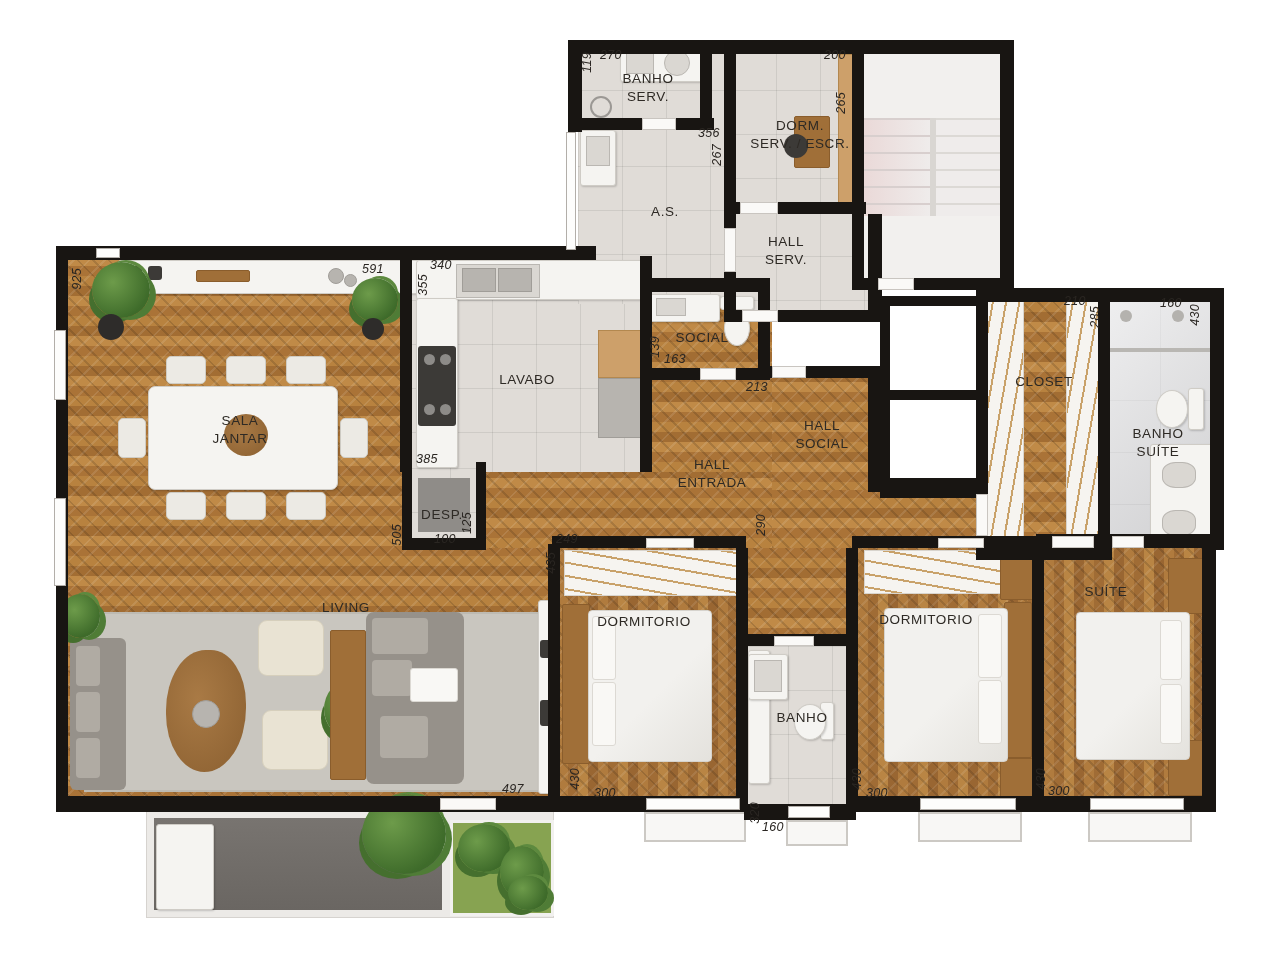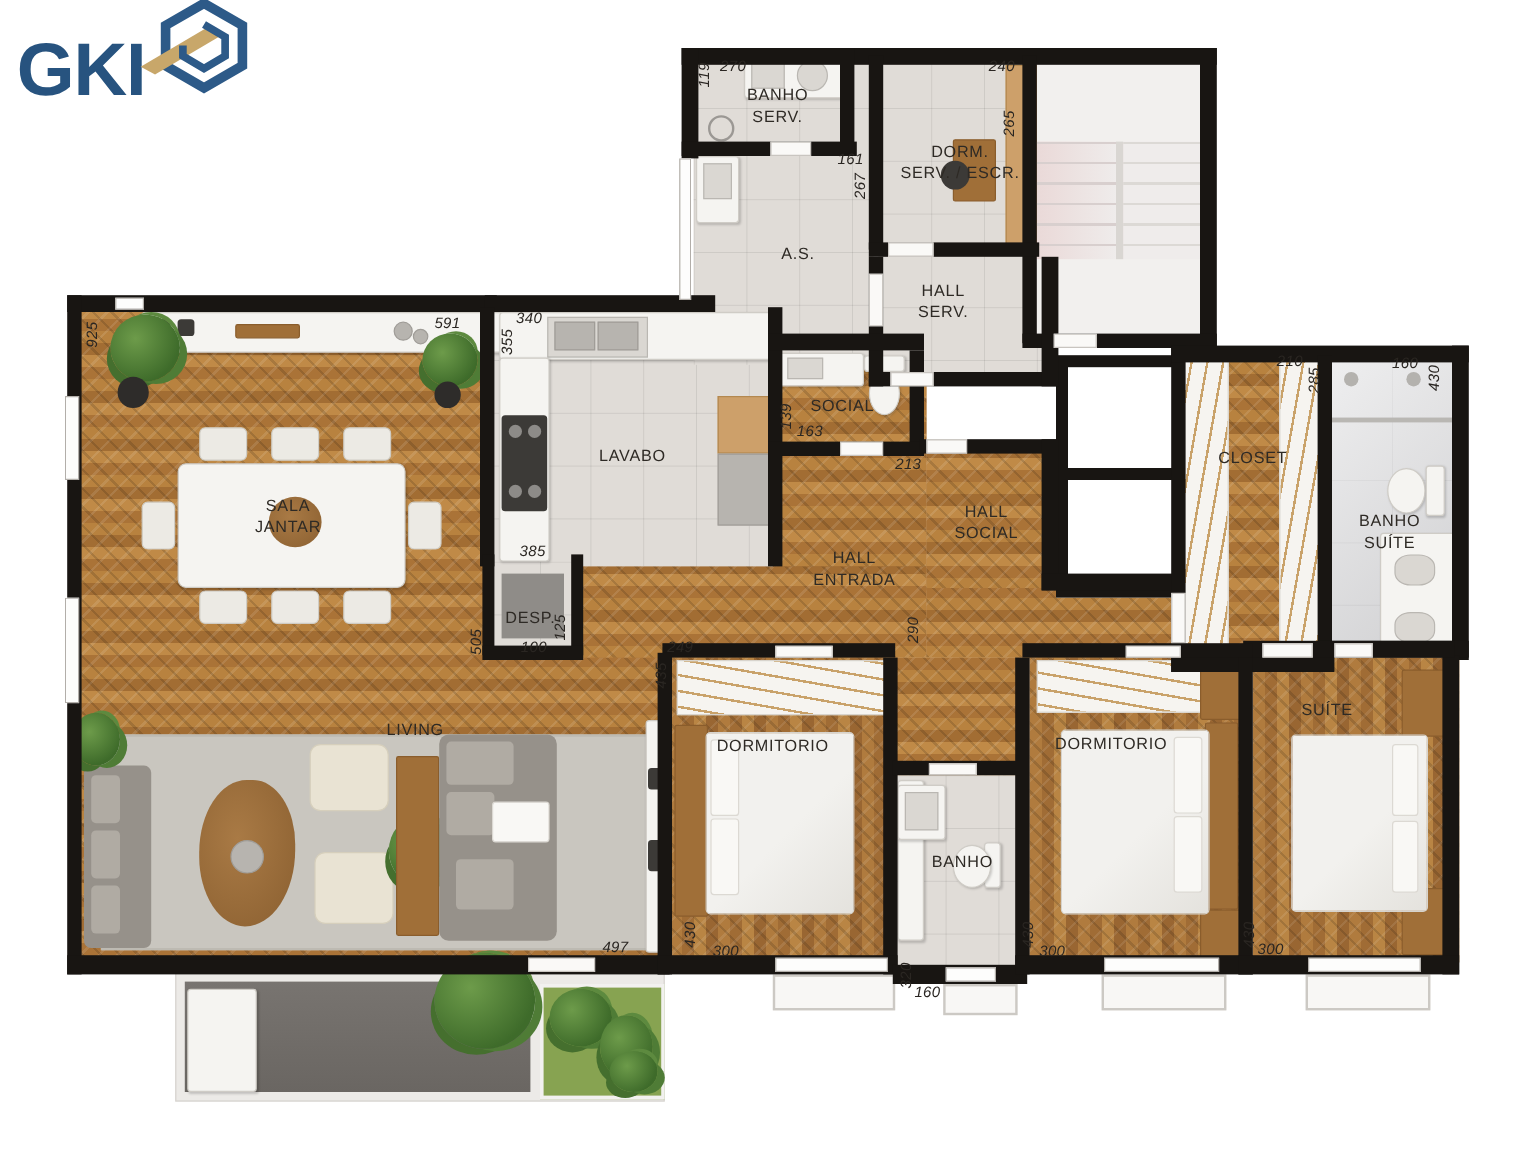--- a/index.html
+++ b/index.html
@@ -75,28 +75,20 @@
   
   .logo{position:absolute;left:14px;top:28px;z-index:6;}
   .logo .txt{font-size:62px;font-weight:700;color:var(--logo_blue);letter-spacing:-1px;line-height:1;}
   .logo svg{position:absolute;left:116px;top:-30px;overflow:visible;}
 </style>
 </head>
 <body>
 
 <div class="stage">
 
-  <div class="logo">
-    <span class="txt">GKI</span>
-    <svg viewBox="0 0 100 100" width="80" height="80">
-      <path d="M50 6 L90 29 V71 L50 94 L10 71 V29 Z" fill="none" stroke="#2d5a88" stroke-width="10"></path>
-      <path d="M-16 72 L52 32 L67 40 L-1 80 Z" fill="#c8a76a"></path>
-      <path d="M50 28 L72 41 V61 L50 74 L28 61 V50" stroke="#2d5a88" stroke-width="8" fill="none"></path>
-    </svg>
-  </div>
 
   <div class="abs wood" style="left:62px;top:256px;width:494px;height:550px"></div>
   <div class="abs wood" style="left:480px;top:470px;width:292px;height:78px"></div>
   <div class="abs wood" style="left:644px;top:292px;width:128px;height:180px"></div>
   <div class="abs wood" style="left:772px;top:372px;width:98px;height:120px"></div>
   <div class="abs wood" style="left:772px;top:490px;width:206px;height:58px"></div>
   <div class="abs wood" style="left:744px;top:548px;width:106px;height:100px"></div>
   <div class="abs whiteroom" style="left:984px;top:296px;width:116px;height:256px"></div>
   <div class="abs wood" style="left:1022px;top:300px;width:44px;height:252px"></div>
   <div class="abs wood2" style="left:558px;top:548px;width:180px;height:254px"></div>
@@ -334,28 +326,28 @@
   <div class="rlabel" style="left:926px;top:620px">DORMITORIO</div>
   <div class="rlabel" style="left:1106px;top:592px">SUÍTE</div>
   <div class="rlabel" style="left:802px;top:718px">BANHO</div>
 
   <i class="dim v" style="left:70px;top:268px">925</i>
   <i class="dim" style="left:362px;top:262px">591</i>
   <i class="dim" style="left:430px;top:258px">340</i>
   <i class="dim v" style="left:416px;top:274px">355</i>
   <i class="dim v" style="left:580px;top:52px">119</i>
   <i class="dim" style="left:600px;top:48px">270</i>
-  <i class="dim" style="left:824px;top:48px">240</i>
+  <i class="dim" style="left:824px;top:48px">200</i>
   <i class="dim v" style="left:834px;top:92px">265</i>
-  <i class="dim" style="left:698px;top:126px">161</i>
+  <i class="dim" style="left:698px;top:126px">356</i>
   <i class="dim v" style="left:710px;top:144px">267</i>
   <i class="dim v" style="left:648px;top:336px">139</i>
   <i class="dim" style="left:664px;top:352px">163</i>
   <i class="dim" style="left:746px;top:380px">213</i>
-  <i class="dim" style="left:433px;top:452px">385</i>
+  <i class="dim" style="left:416px;top:452px">385</i>
   <i class="dim v" style="left:390px;top:524px">505</i>
   <i class="dim" style="left:434px;top:532px">100</i>
   <i class="dim v" style="left:460px;top:512px">125</i>
   <i class="dim" style="left:556px;top:532px">249</i>
   <i class="dim v" style="left:544px;top:552px">435</i>
   <i class="dim v" style="left:754px;top:514px">290</i>
   <i class="dim" style="left:1064px;top:294px">210</i>
   <i class="dim v" style="left:1088px;top:306px">285</i>
   <i class="dim" style="left:1160px;top:296px">160</i>
   <i class="dim v" style="left:1188px;top:304px">430</i>

